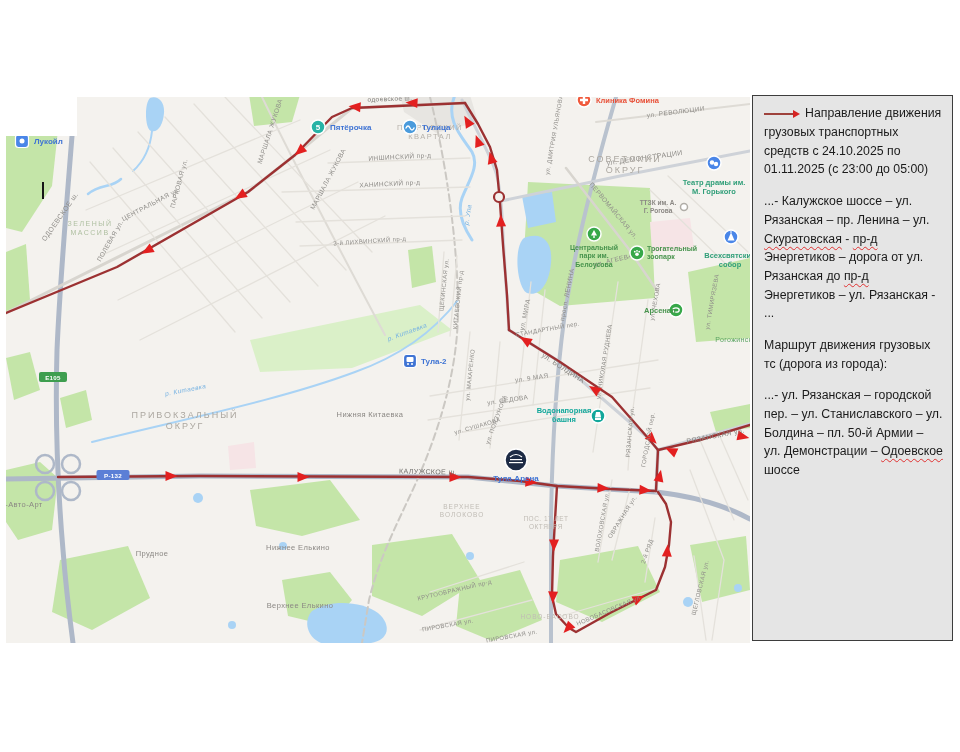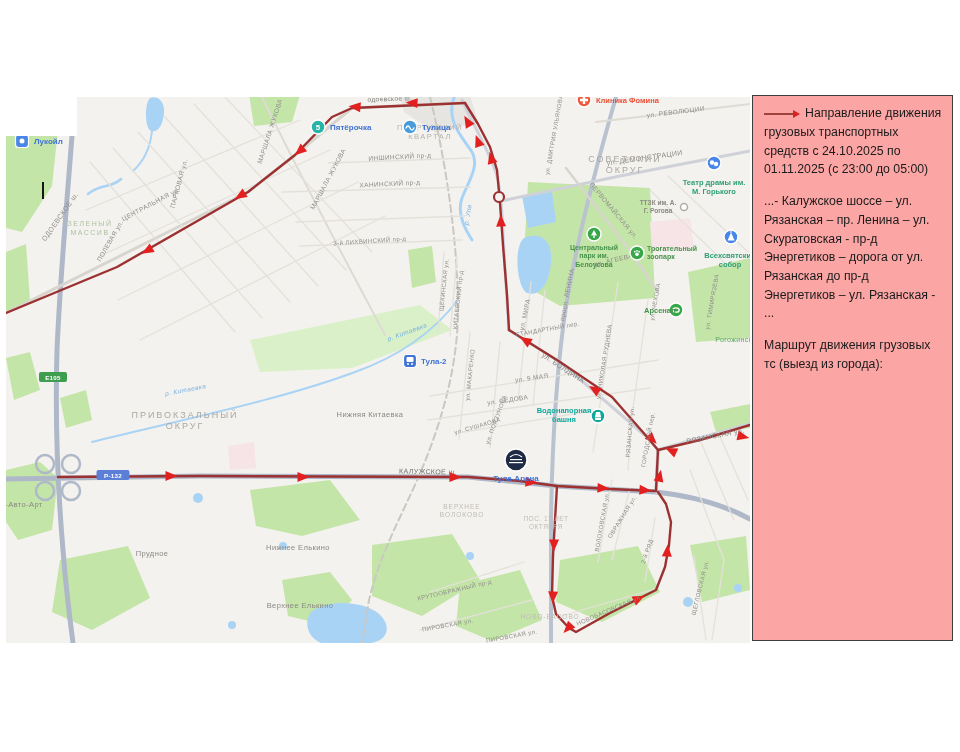--- a/index.html
+++ b/index.html
@@ -2,24 +2,24 @@
 <html><head>
 <meta charset="utf-8">
 <style>
   body{margin:0;background:#ffffff}
   .page{position:relative;width:960px;height:752px;background:#ffffff;overflow:hidden;
         font-family:"Liberation Sans",sans-serif}
   .map-wrap{position:absolute;left:0;top:0;width:960px;height:752px}
   #map-svg{position:absolute;left:0;top:0;display:block}
   .cursor{position:absolute;left:42px;top:182px;width:1.5px;height:17px;background:#161616}
   .panel{position:absolute;left:752px;top:95px;width:201px;height:546px;box-sizing:border-box;
-         background:#fca5a5;border:1.5px solid #3d3d3d;padding:8px 9px 0 11px;
+         background:#e5e5e5;border:1.5px solid #3d3d3d;padding:8px 9px 0 11px;
          font-size:12.3px;line-height:1.52;color:#1b1b1b}
   .panel p{margin:0 0 13px 0}
-  .misspelled{text-decoration-style:wavy;
+  .misspelled{text-decoration:underline;text-decoration-style:wavy;
               text-decoration-thickness:1px;text-underline-offset:2.5px}
   .legend-arrow{display:inline-block;vertical-align:middle;margin-right:5px;white-space:nowrap}
   .la-line{display:inline-block;width:29px;height:0;border-top:2px solid;vertical-align:middle}
   .la-head{display:inline-block;width:0;height:0;border-top:4.5px solid transparent;
            border-bottom:4.5px solid transparent;border-left:7px solid;vertical-align:middle}
   text{font-family:"Liberation Sans",sans-serif}
 </style>
 </head>
 <body>
 
@@ -293,15 +293,16 @@
             <circle cx="412" cy="364" r="1" fill="#fff"></circle>
           </g>
           <text x="421" y="364" font-size="8" fill="#3f74d4" text-anchor="start" font-weight="bold">Тула-2</text>
         </g>
       </svg>
   </div>
   <div class="cursor"></div>
   <div class="panel" style="border-color: rgb(61, 61, 61); color: rgb(27, 27, 27);">
       <p><span class="legend-arrow"><span class="la-line" style="border-top-color: rgb(158, 66, 60);"></span><span class="la-head" style="border-left-color: rgb(214, 35, 35);"></span></span><span>Направление движения грузовых транспортных средств с 24.10.2025 по 01.11.2025 (с 23:00 до 05:00)</span></p>
       <p><span>...- Калужское шоссе – ул. Рязанская – пр. Ленина – ул. </span><span class="misspelled" style="text-decoration-color: rgb(224, 49, 49);">Скуратовская</span><span> - </span><span class="misspelled" style="text-decoration-color: rgb(224, 49, 49);">пр-д</span><span> Энергетиков – дорога от ул. Рязанская до </span><span class="misspelled" style="text-decoration-color: rgb(224, 49, 49);">пр-д</span><span> Энергетиков – ул. Рязанская - ...</span></p>
-      <p><span>Маршрут движения грузовых тс (выезд из города):</span></p>
+      <p><span>Маршрут движения грузовых тс (дорога из города):</span></p>
+      <p><span>...- ул. Рязанская – городской пер. – ул. Станиславского – ул. Болдина – пл. 50-й Армии – ул. Демонстрации – </span><span class="misspelled" style="text-decoration-color: rgb(224, 49, 49);">Одоевское</span><span> шоссе</span></p>
     </div>
 </div>
 
 </body></html>

